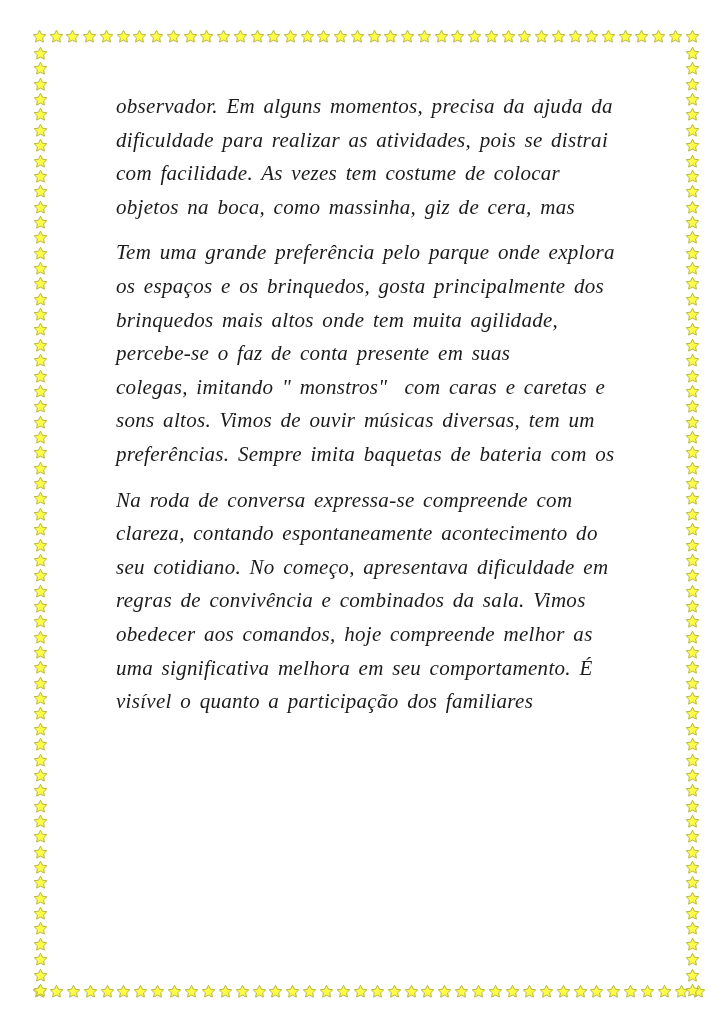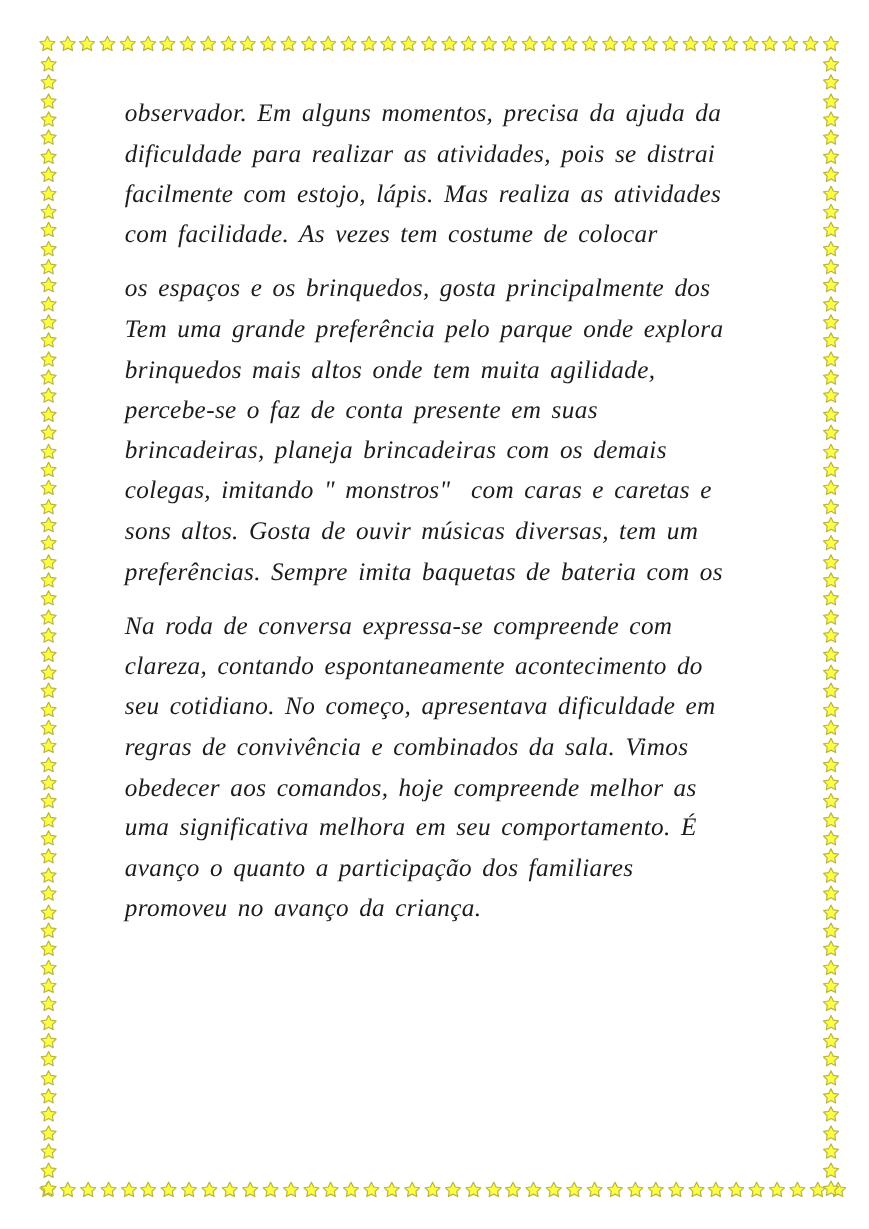--- a/index.html
+++ b/index.html
@@ -26,21 +26,21 @@
 
   
   .text-block {
     position: absolute;
     left: 104px;
     top: 78px;
     width: 540px;
     color: #1b1b1b;
   }
   .paragraph {
-    margin: 0;
+    margin: 12px;
     padding: 0;
     font-family: Liberation Serif, serif;
   }
   .paragraph + .paragraph { margin-top: 12px; }
   .line {
     display: block;
     white-space: pre;          
     font-style: italic;
     font-size: 21px;
     line-height: 33.6px;
@@ -670,37 +670,35 @@
       </svg>
       <svg width="15" height="15" viewBox="0 0 24 24">
         <polygon points="12,2 15.09,8.26 22,9.27 17,14.14 18.18,21.02 12,17.77 5.82,21.02 7,14.14 2,9.27 8.91,8.26" fill="#fdfd45" stroke="#b9b542" stroke-width="1.6" stroke-linejoin="round"></polygon>
       </svg>
     </div>
 
   <main class="text-block" style="color: rgb(27, 27, 27);">
       <p class="paragraph">
         <span class="line">observador. Em alguns momentos, precisa da ajuda da</span>
         <span class="line">dificuldade para realizar as atividades, pois se distrai</span>
-        <span class="line">facilmente com estojo, lápis. Mas realiza as atividades</span>
         <span class="line">com facilidade. As vezes tem costume de colocar</span>
+        <span class="line">objetos na boca, como massinha, giz de cera, mas</span>
       </p>
       <p class="paragraph">
+        <span class="line">Tem uma grande preferência pelo parque onde explora</span>
         <span class="line">os espaços e os brinquedos, gosta principalmente dos</span>
-        <span class="line">Tem uma grande preferência pelo parque onde explora</span>
         <span class="line">brinquedos mais altos onde tem muita agilidade,</span>
         <span class="line">percebe-se o faz de conta presente em suas</span>
-        <span class="line">brincadeiras, planeja brincadeiras com os demais</span>
         <span class="line">colegas, imitando " monstros"  com caras e caretas e</span>
-        <span class="line">sons altos. Gosta de ouvir músicas diversas, tem um</span>
+        <span class="line">sons altos. Vimos de ouvir músicas diversas, tem um</span>
         <span class="line">preferências. Sempre imita baquetas de bateria com os</span>
       </p>
       <p class="paragraph">
         <span class="line">Na roda de conversa expressa-se compreende com</span>
         <span class="line">clareza, contando espontaneamente acontecimento do</span>
         <span class="line">seu cotidiano. No começo, apresentava dificuldade em</span>
         <span class="line">regras de convivência e combinados da sala. Vimos</span>
         <span class="line">obedecer aos comandos, hoje compreende melhor as</span>
         <span class="line">uma significativa melhora em seu comportamento. É</span>
-        <span class="line">avanço o quanto a participação dos familiares</span>
-        <span class="line">promoveu no avanço da criança.</span>
+        <span class="line">visível o quanto a participação dos familiares</span>
       </p>
     </main>
 </div>
 
 </body></html>

